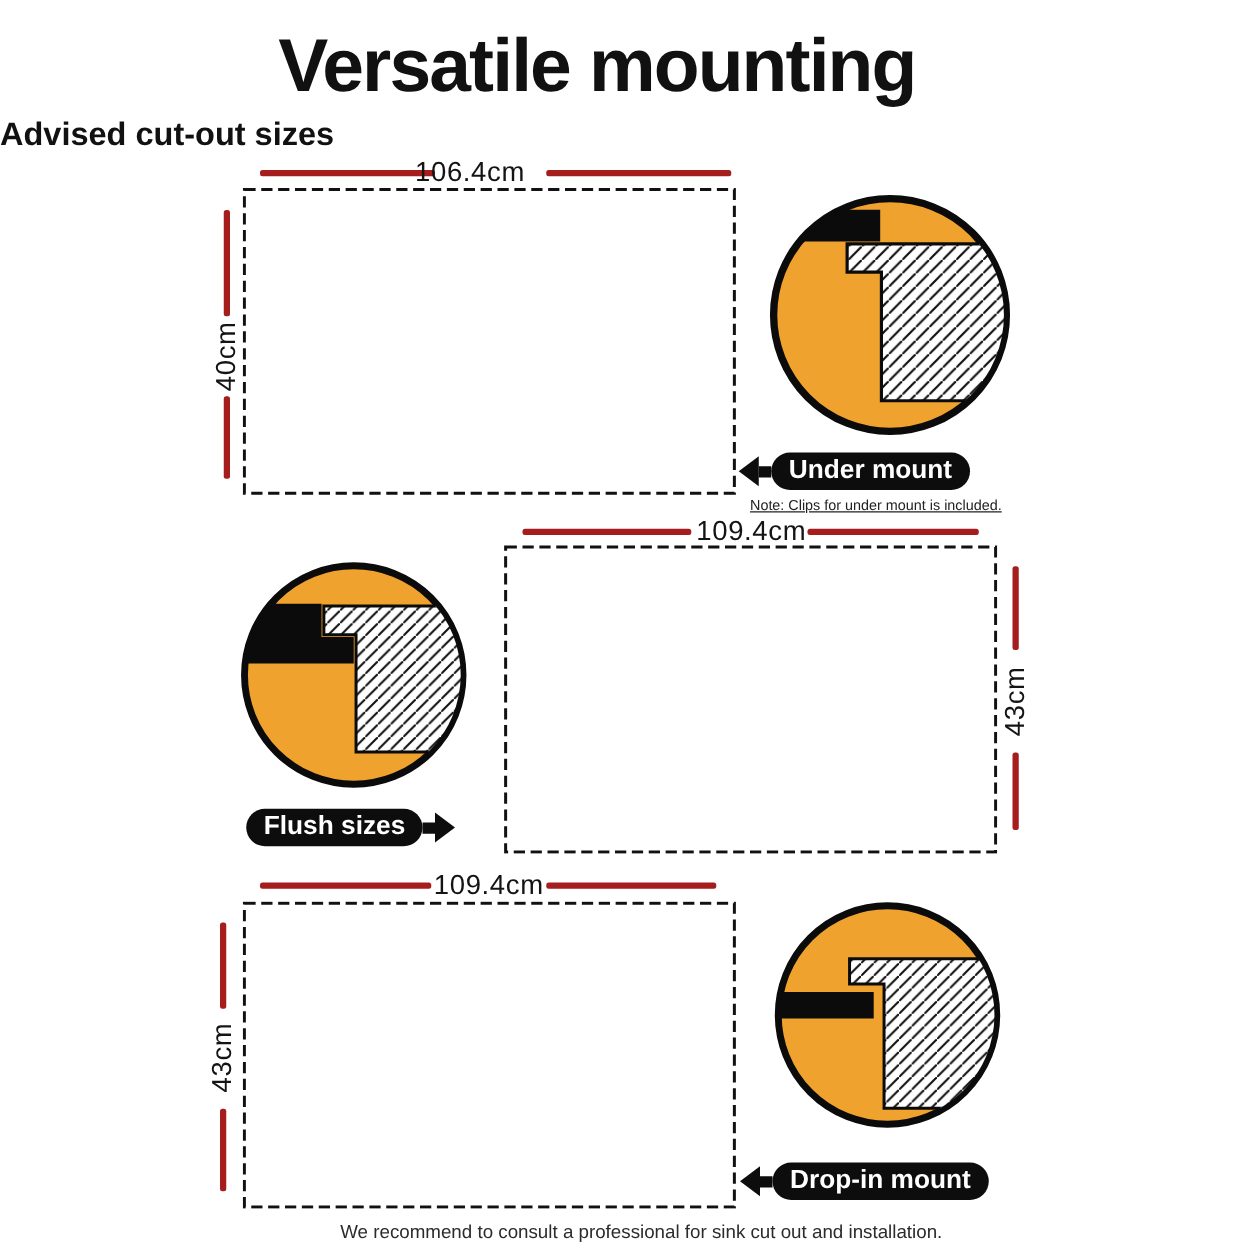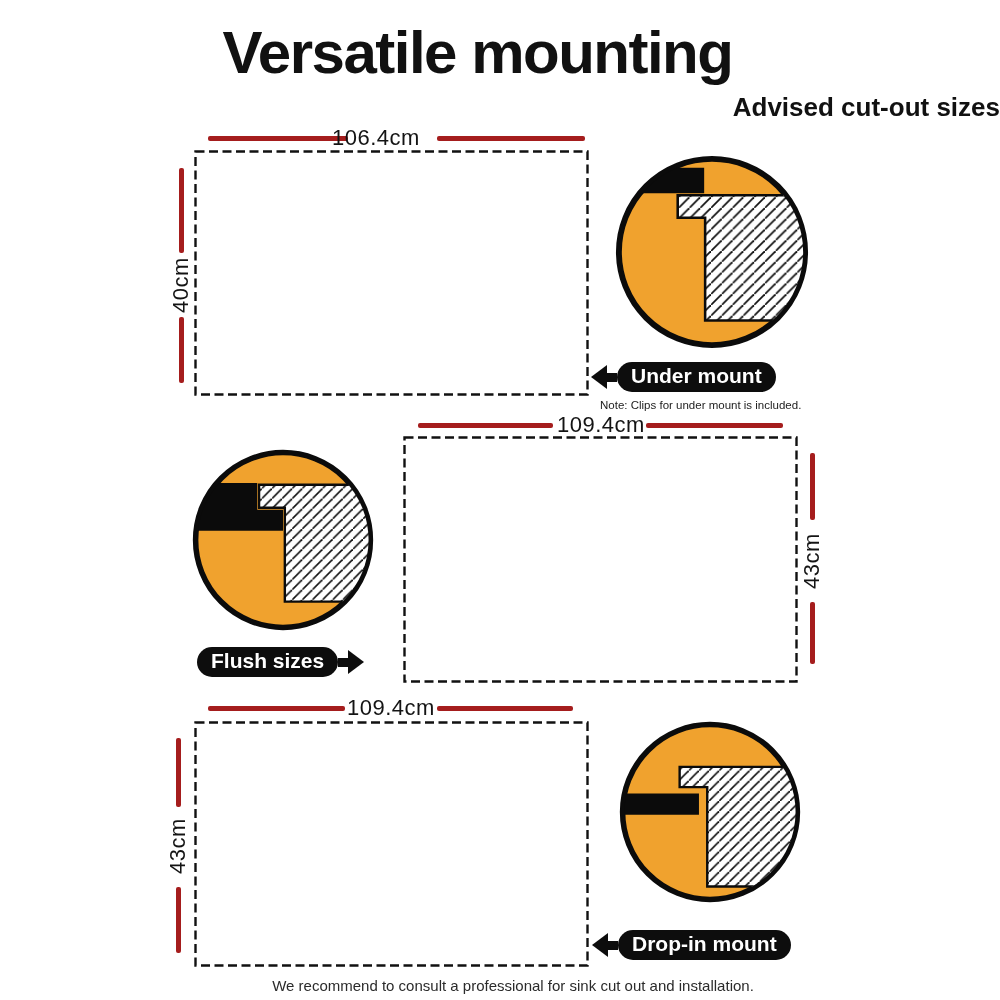--- a/index.html
+++ b/index.html
@@ -10,21 +10,21 @@
   html,body{margin:0;padding:0;background:#fff;}
   .canvas{
     position:relative;width:1000px;height:1000px;background:#fff;overflow:hidden;
     font-family:"Liberation Sans", sans-serif;color:var(--ink);
   }
   .title{
     position:absolute;left:0;top:18px;width:955px;text-align:center;margin:0;
     font-size:60px;font-weight:800;letter-spacing:-1.5px;color:#111;
   }
   .subtitle{
-    position:absolute;left:0;top:92px;width:1000px;text-align:right;margin:0;
+    position:absolute;left:0;top:92px;width:1000px;text-align:left;margin:0;
     font-size:26px;font-weight:600;color:#111;
   }
   .redline{position:absolute;background:var(--red);border-radius:2px;}
   .hline{height:5px;}
   .vline{width:5px;}
   .dimtext{
     position:absolute;font-size:22px;color:#141414;text-align:center;
     letter-spacing:0.5px;white-space:nowrap;
   }
   .vtext{
@@ -85,21 +85,21 @@
       <path d="M-5,14 L92,14 L92,40 L-5,40 Z" fill="#0b0b0b"></path>
     </g>
   </svg>
 
   <div class="pillrow" style="left:591px;top:362px;">
     <span class="ah-left"></span>
     <span class="shaft"></span>
     <span class="pill">Under mount</span>
   </div>
 
-  <div class="note" style="left:600px;top:399px;width:200px;">Note: Clips for under mount is included.</div>
+  <div class="note" style="left:600px;top:399px;width:200px;text-decoration:underline;">Note: Clips for under mount is included.</div>
 
   <div class="redline hline" style="left:418px;top:423px;width:135px;"></div>
   <div class="dimtext" style="left:541px;top:412px;width:120px;">109.4cm</div>
   <div class="redline hline" style="left:646px;top:423px;width:137px;"></div>
 
   <svg class="cutout" style="left:403px;top:436px;" width="395" height="247" viewBox="0 0 395 247">
     <rect x="1.5" y="1.5" width="392" height="244" fill="none" stroke="#111" stroke-width="2.4" stroke-dasharray="9 4.5"></rect>
   </svg>
 
   <div class="redline vline" style="left:810px;top:453px;height:67px;"></div>

